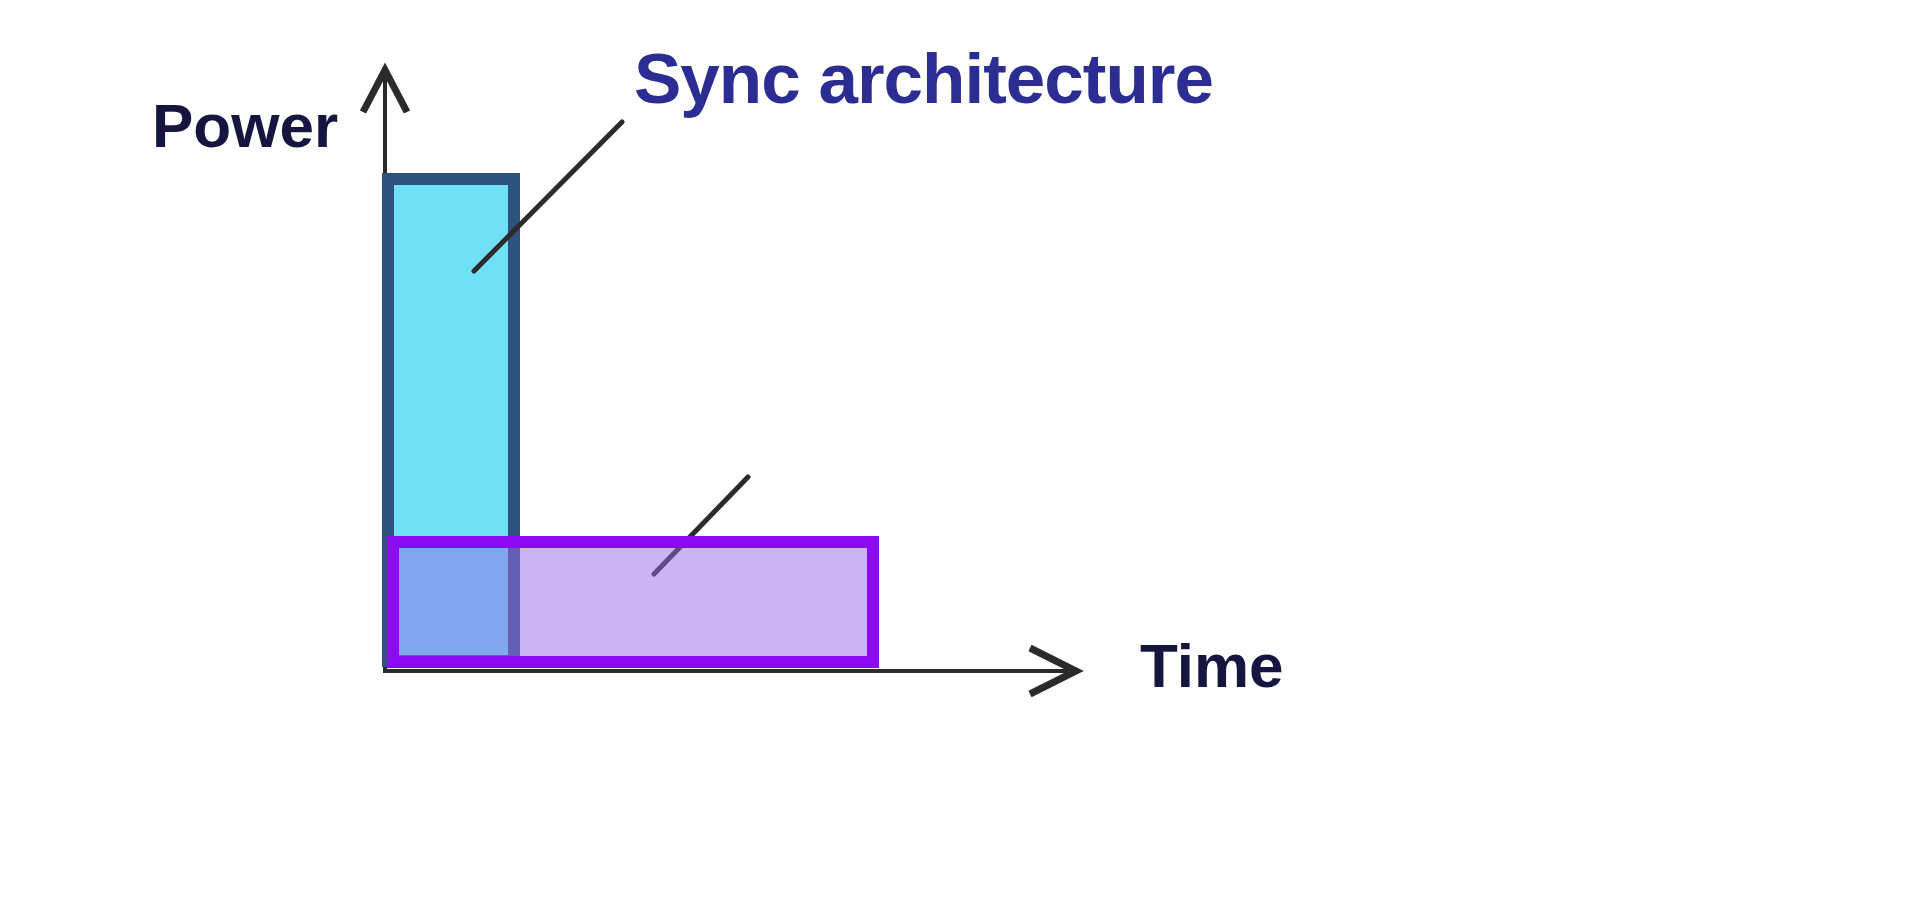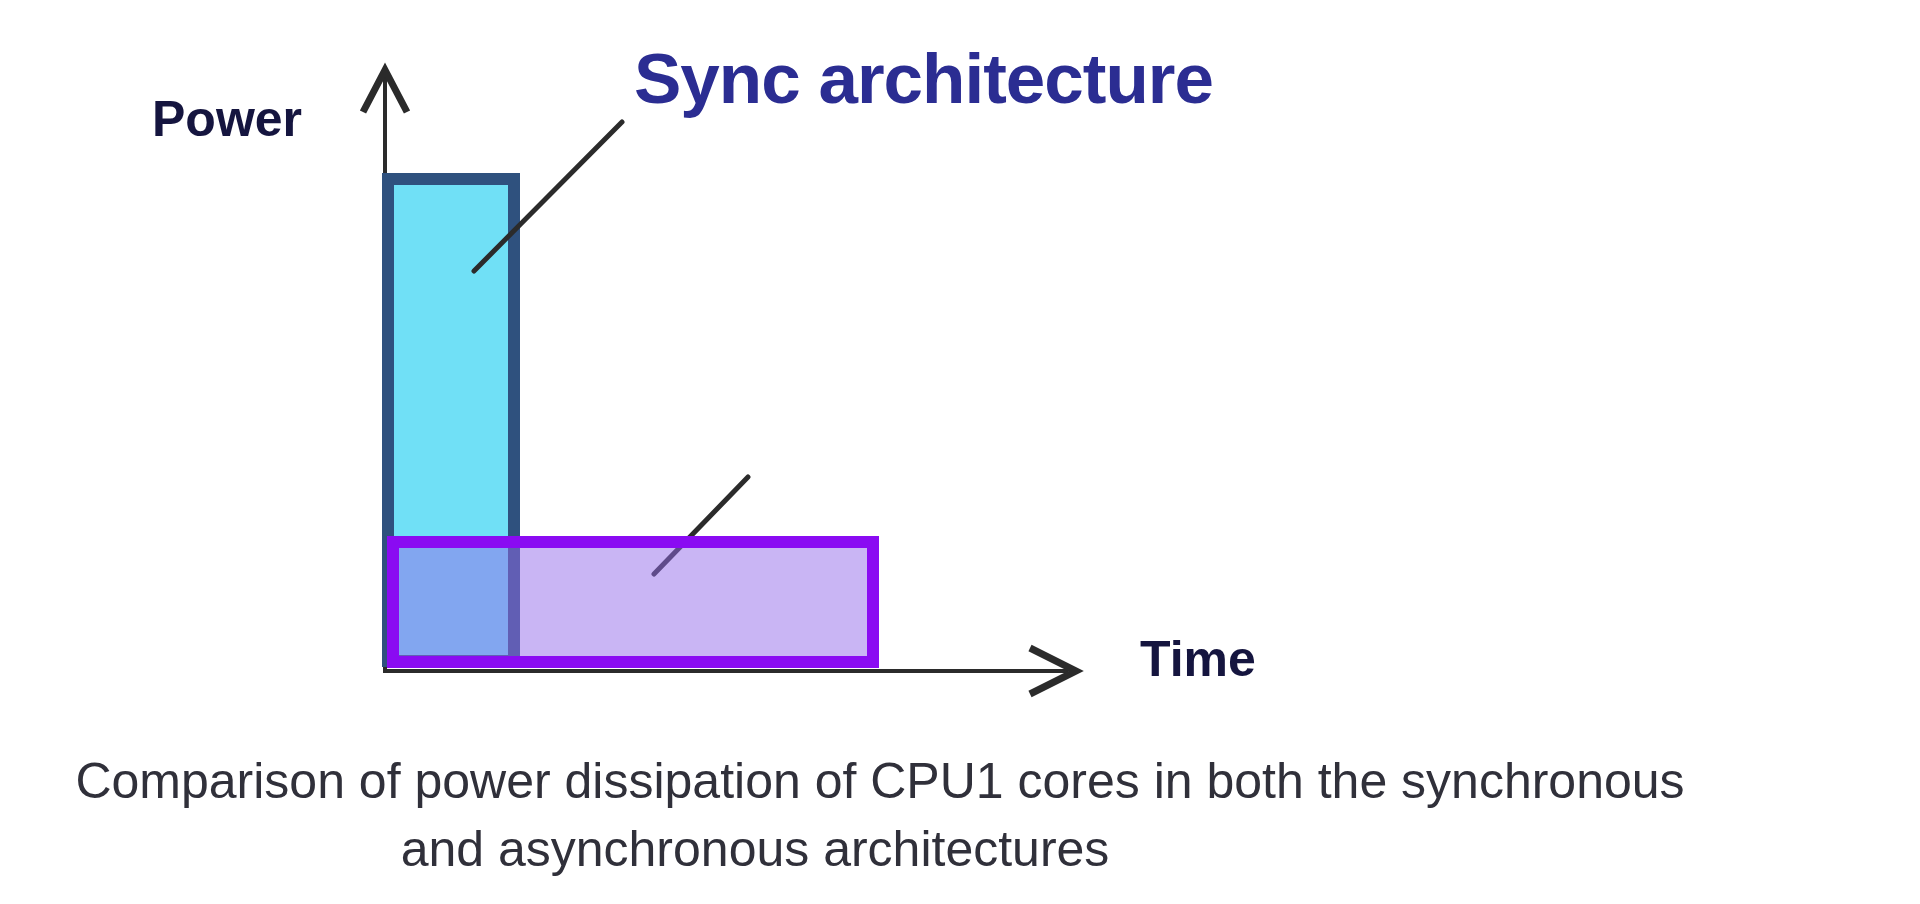--- a/index.html
+++ b/index.html
@@ -48,21 +48,21 @@
     background: rgba(148, 108, 234, 0.5);
     background-clip: padding-box;
   }
   .lbl {
     position: absolute;
     z-index: 5;
     white-space: nowrap;
     line-height: 1.1;
   }
   .axis-label {
-    font-size: 50px;
+    font-size: 62px;
     font-weight: bold;
     color: #15153F;
   }
   .power-label { left: 152px; top: 92px; }
   .time-label  { left: 1112px; top: 632px; margin-left: 28px; }
   .series-label {
     font-size: 71px;
     font-weight: bold;
     color: #2B2D92;
   }
@@ -100,17 +100,15 @@
 
   <div class="async-rect"></div>
 
   <div class="lbl axis-label power-label">Power</div>
 
   <div class="lbl axis-label time-label">Time</div>
 
   <div class="lbl series-label sync-label">Sync architecture</div>
 
 
-  <div class="caption-line caption-1">Comparison of power dissipation of CPU1 cores in both the synchronous</div>
 
-  <div class="caption-line caption-2">and asynchronous architectures</div>
 
 </div>
 
 </body></html>

